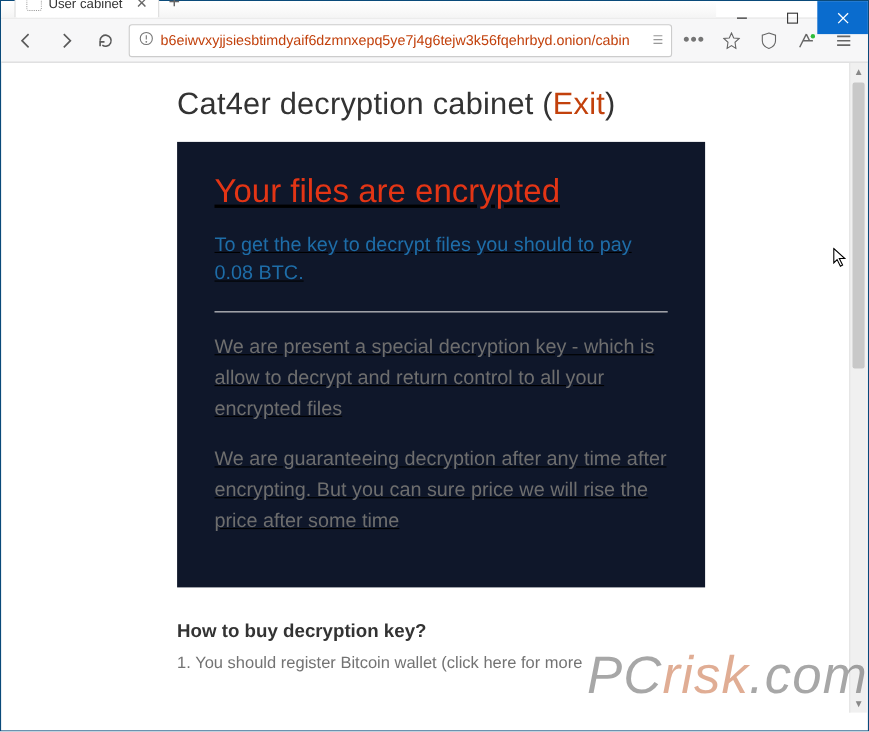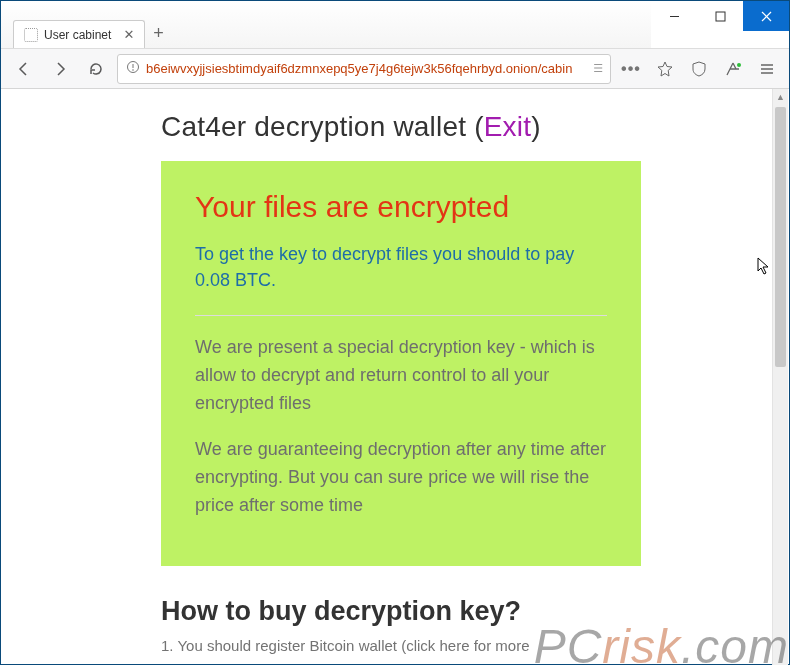--- a/index.html
+++ b/index.html
@@ -1,20 +1,20 @@
 <!DOCTYPE html>
 <html><head>
 <meta charset="utf-8">
 <style>
 * { margin: 0; padding: 0; box-sizing: border-box; }
 body { font-family: "Segoe UI", Arial, sans-serif; width: 790px; height: 665px; overflow: hidden; background: #fff; position: relative; }
 
 
 .window { width: 790px; height: 665px; border: 1px solid #0a4a7a; background: #fff; position: relative; }
-.titlebar { height: 48px; background: #fff; display: flex; align-items: stretch; border-bottom: 1px solid #ddd; }
+.titlebar { height: 16px; background: #fff; display: flex; align-items: stretch; border-bottom: 1px solid #ddd; }
 .tab-region { flex: 1; display: flex; align-items: flex-end; padding-left: 12px; background: linear-gradient(#fff, #f5f5f5); }
 .tab { display: flex; align-items: center; gap: 6px; padding: 6px 10px 6px 10px; background: #fff; border: 1px solid #ccc; border-bottom: none; border-radius: 3px 3px 0 0; font-size: 12px; color: #333; max-width: 200px; }
 .tab .favicon { width: 14px; height: 14px; border: 1px dotted #999; border-radius: 2px; }
 .tab .close-x { font-size: 13px; color: #666; margin-left: 6px; cursor: pointer; }
 .newtab { padding: 4px 8px; color: #666; font-size: 18px; cursor: pointer; }
 .win-controls { display: flex; }
 .win-btn { width: 46px; height: 30px; display: flex; align-items: center; justify-content: center; color: #333; font-size: 12px; cursor: pointer; }
 .win-btn.close { color: #fff; background: #0a6cce; }
 .win-btn svg { width: 11px; height: 11px; }
 
@@ -31,27 +31,27 @@
 
 .viewport { position: relative; height: 591px; overflow: hidden; }
 .scroll-track { position: absolute; right: 1px; top: 0; bottom: 0; width: 16px; background: #f0f0f0; border-left: 1px solid #e3e3e3; }
 .scroll-thumb { position: absolute; left: 2px; right: 2px; top: 18px; height: 260px; background: #c8c8c8; border-radius: 2px; }
 .scroll-arrow { position: absolute; left: 0; right: 0; height: 16px; color: #888; font-size: 9px; text-align: center; line-height: 16px; }
 .scroll-arrow.up { top: 0; }
 .scroll-arrow.down { bottom: 0; }
 
 .page { padding: 22px 40px 0 160px; }
 .page-title { font-size: 28px; font-weight: 300; color: #333; letter-spacing: 0.2px; }
-.page-title .exit { color: #a21caf; }
-.card { background: #bef264; margin-top: 18px; padding: 28px 34px 28px 34px; width: 480px; }
+.page-title .exit { color: #c2410c; }
+.card { background: #0f172a; margin-top: 18px; padding: 28px 34px 28px 34px; width: 480px; text-decoration: underline; }
 .h-red { color: #e33515; font-size: 30px; font-weight: 300; line-height: 1.2; margin-bottom: 16px; }
 .sub { color: #1e6da8; font-size: 18px; font-weight: 300; line-height: 1.45; }
 .divider { height: 1px; background: #dcdcdc; margin: 22px 0 18px 0; }
 .para { color: #6e6e6e; font-size: 18px; line-height: 1.55; margin-bottom: 18px; }
-.section-h { font-size: 27px; font-weight: 600; color: #333; margin-top: 30px; }
+.section-h { font-size: 17px; font-weight: 600; color: #333; margin-top: 30px; }
 .cutoff { color: #737373; font-size: 15px; margin-top: 10px; }
 
 
 .watermark { position: absolute; left: 0; right: 0; bottom: 6px; text-align: right; font-size: 48px; font-weight: 400; font-style: italic; letter-spacing: 1px; color: rgba(90,90,90,0.42); pointer-events: none; font-family: Arial, sans-serif; padding-left: 34px; }
 .watermark .pc { color: rgba(60,60,60,0.45); }
 .watermark .risk { color: rgba(180,60,0,0.42); }
 
 
 .cursor { position: absolute; top: 168px; right: 18px; width: 14px; height: 20px; pointer-events: none; }
 .cursor svg { width: 14px; height: 20px; }
@@ -141,21 +141,21 @@
           <line x1="2" y1="8" x2="14" y2="8" stroke="#666" stroke-width="1.5"></line>
           <line x1="2" y1="12" x2="14" y2="12" stroke="#666" stroke-width="1.5"></line>
         </svg>
     </div>
   </div>
 
   <div class="viewport">
 
     <div class="page">
       <h1 class="page-title">
-        <span>Cat4er decryption wallet (</span><a class="exit">Exit</a><span>)</span>
+        <span>Cat4er decryption cabinet (</span><a class="exit">Exit</a><span>)</span>
       </h1>
 
       <div class="card">
         <div class="h-red">Your files are encrypted</div>
         <div class="sub">To get the key to decrypt files you should to pay 0.08 BTC.</div>
         <div class="divider"></div>
         <div class="para">We are present a special decryption key - which is allow to decrypt and return control to all your encrypted files</div>
         <div class="para">We are guaranteeing decryption after any time after encrypting. But you can sure price we will rise the price after some time</div>
       </div>
 

